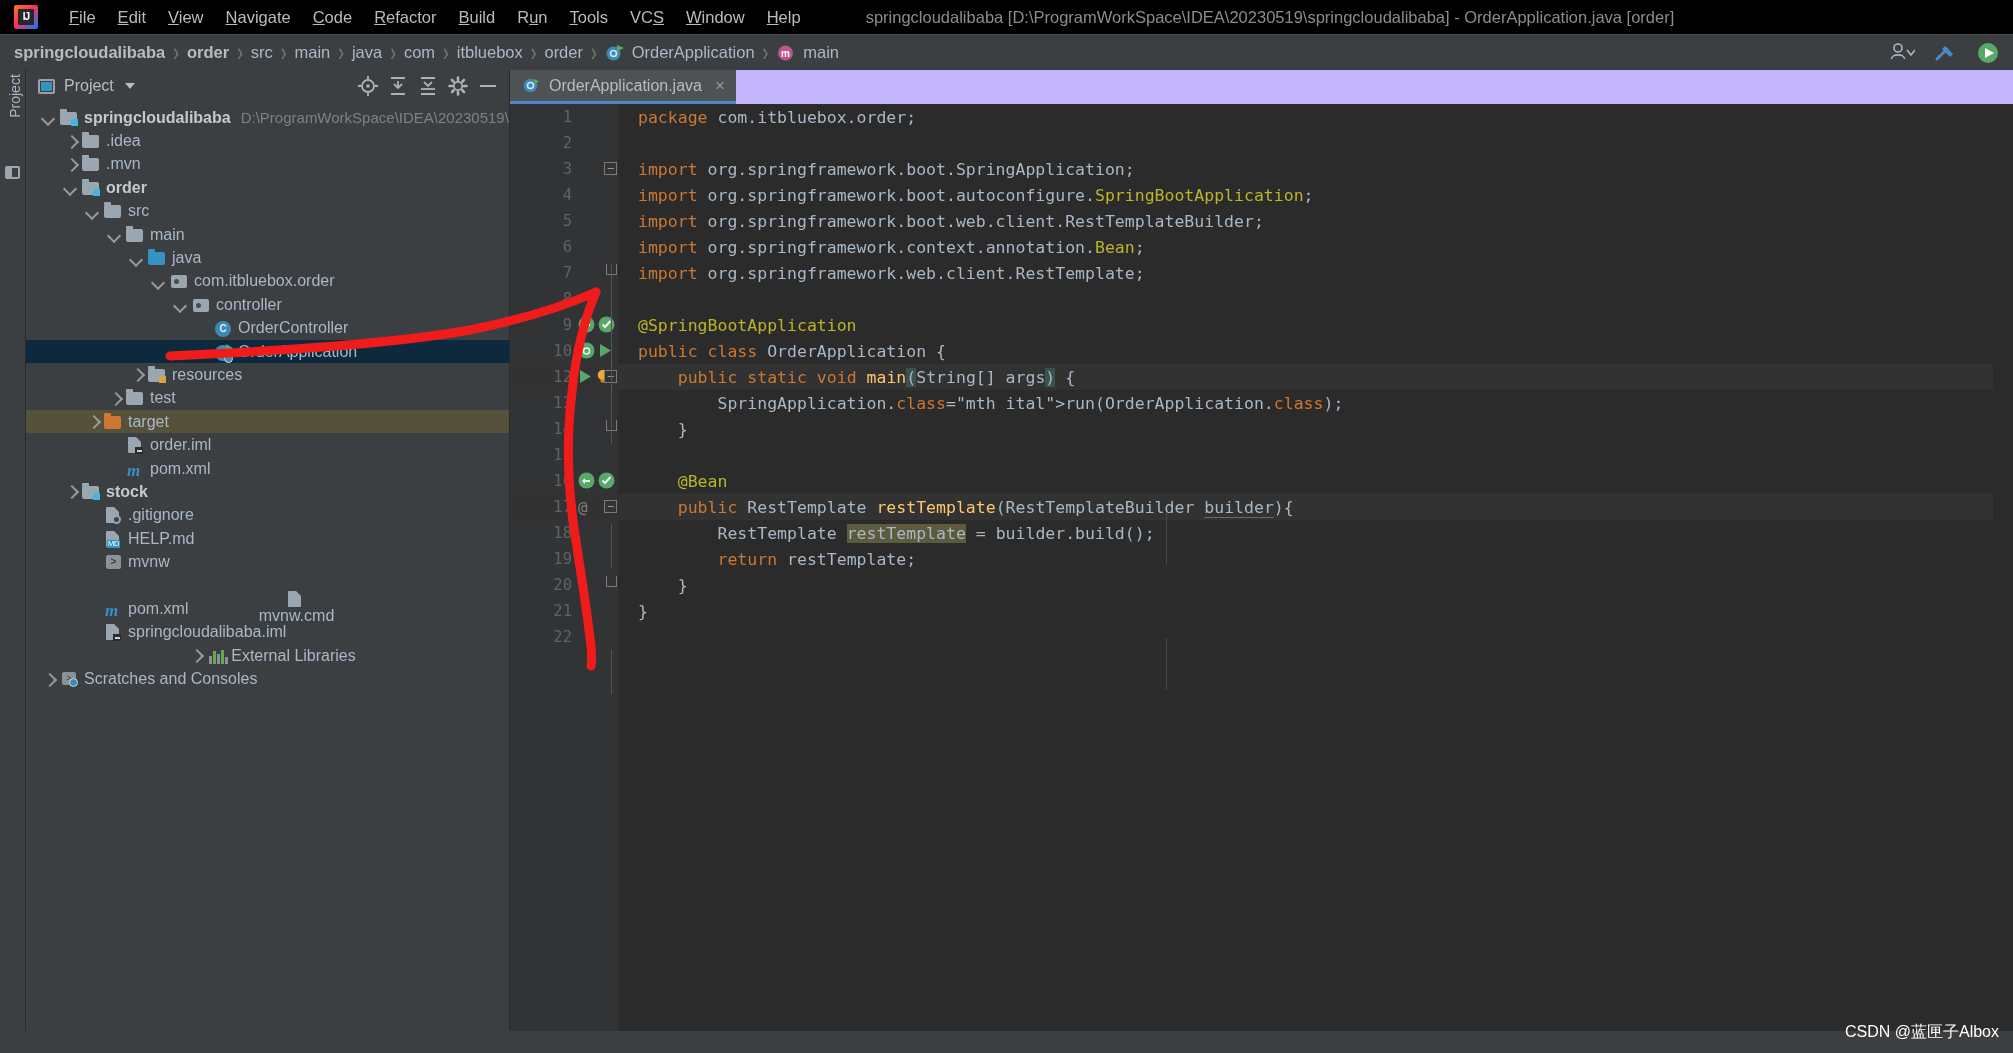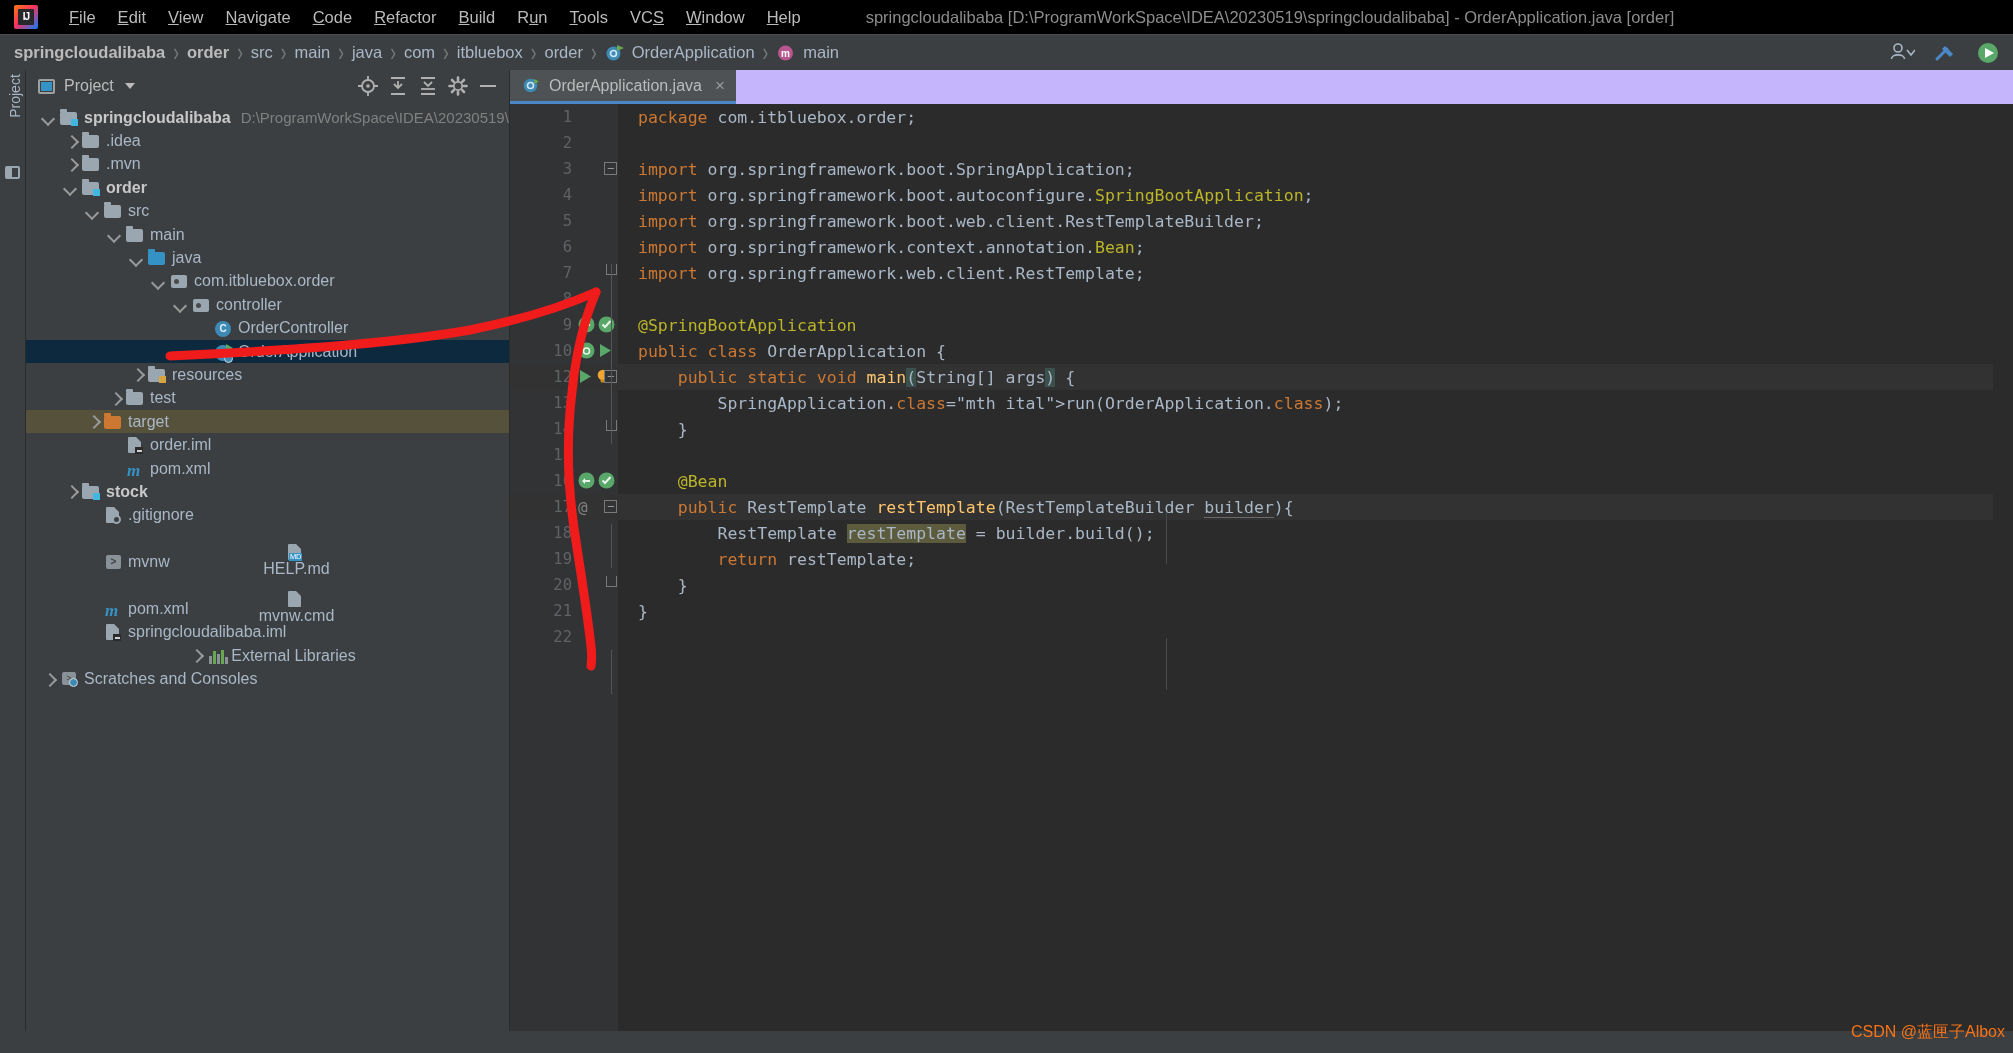--- a/index.html
+++ b/index.html
@@ -209,21 +209,21 @@
     position:absolute; width:11px;height:11px;border:1px solid #7a7a7a;border-top:none;
     left:96px;
   }
   .indentguide{ position:absolute; width:1px; background:#4b4b4b; }
 
   
   .scribble{ position:absolute; left:0; top:0; pointer-events:none; z-index:40; }
 
   
   .watermark{
-    position:absolute; right:8px; bottom:10px; color:#f97316; font-size:16px;
+    position:absolute; right:14px; bottom:10px; color:#ffffff; font-size:16px;
     z-index:30;
   }
   .bottombar{
     position:absolute; left:0; right:0; bottom:0; height:22px; background:#3c3f41;
   }
   .leftrail{
     position:absolute; left:0; top:0; bottom:0; width:26px; background:#3c3f41;
   }
   .scroll-right{
     position:absolute; right:0; top:0; bottom:0; width:20px; background:#2b2b2b;
@@ -521,21 +521,21 @@
           </div>
           <div class="row" style="padding-left: 58px;">
             <span class="arrow "></span>
             <span class="tico">
               <span class="fileico">
                 <span class="gitbadge"></span>
               </span>
             </span>
             <span class="label">.gitignore</span>
           </div>
-          <div class="row" style="padding-left: 58px; flex-direction: column;">
+          <div class="row" style="padding-left: 58px;">
             <span class="arrow "></span>
             <span class="tico">
               <span class="fileico">
                 <span class="mdbadge">MD</span>
               </span>
             </span>
             <span class="label">HELP.md</span>
           </div>
           <div class="row" style="padding-left: 58px;">
             <span class="arrow "></span>

